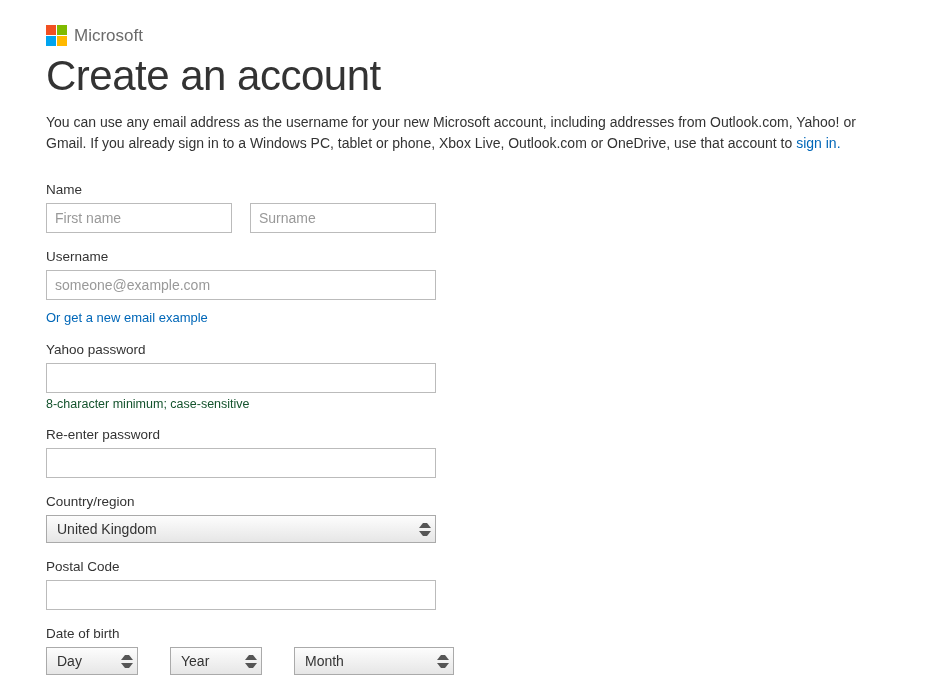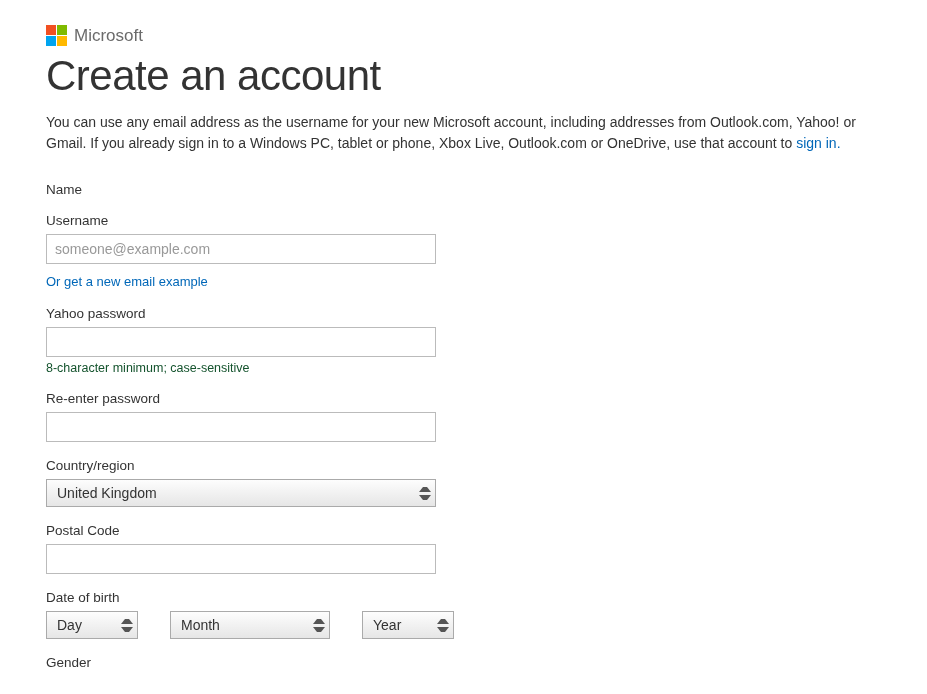--- a/index.html
+++ b/index.html
@@ -139,20 +139,24 @@
 </div>
 
 <h1>Create an account</h1>
 
 <p class="intro">
   <span>You can use any email address as the username for your new Microsoft account, including addresses from Outlook.com, Yahoo! or Gmail. If you already sign in to a Windows PC, tablet or phone, Xbox Live, Outlook.com or OneDrive, use that account to </span><a href="#">sign in.</a>
 </p>
 
 <div class="group">
   <label class="fld-label">Name</label>
+  <div class="row-name">
+    <input type="text" placeholder="First name" style="">
+    <input type="text" placeholder="Surname" style="">
+  </div>
 </div>
 
 <div class="group">
   <label class="fld-label">Username</label>
   <input type="email" class="wide" placeholder="someone@example.com" style="">
   <a href="#" class="link-small">Or get a new email example</a>
 </div>
 
 <div class="group">
   <label class="fld-label">Yahoo password</label>
@@ -179,33 +183,33 @@
   <label class="fld-label">Postal Code</label>
   <input type="text" class="wide" style="">
 </div>
 
 <div class="group">
   <label class="fld-label">Date of birth</label>
   <div class="dob-row">
     <div class="select-wrap small">
       <select>
         <option>Day</option>
+      </select>
+      <div class="stepper"></div>
+    </div>
+    <div class="select-wrap small">
+      <select>
+        <option>Year</option>
       </select>
       <div class="stepper"></div>
     </div>
     <div class="select-wrap med">
       <select>
         <option>Month</option>
       </select>
       <div class="stepper"></div>
     </div>
-    <div class="select-wrap small">
-      <select>
-        <option>Year</option>
-      </select>
-      <div class="stepper"></div>
-    </div>
   </div>
 </div>
 
 <div class="group">
   <label class="fld-label">Gender</label>
 </div>
 
 </body></html>

